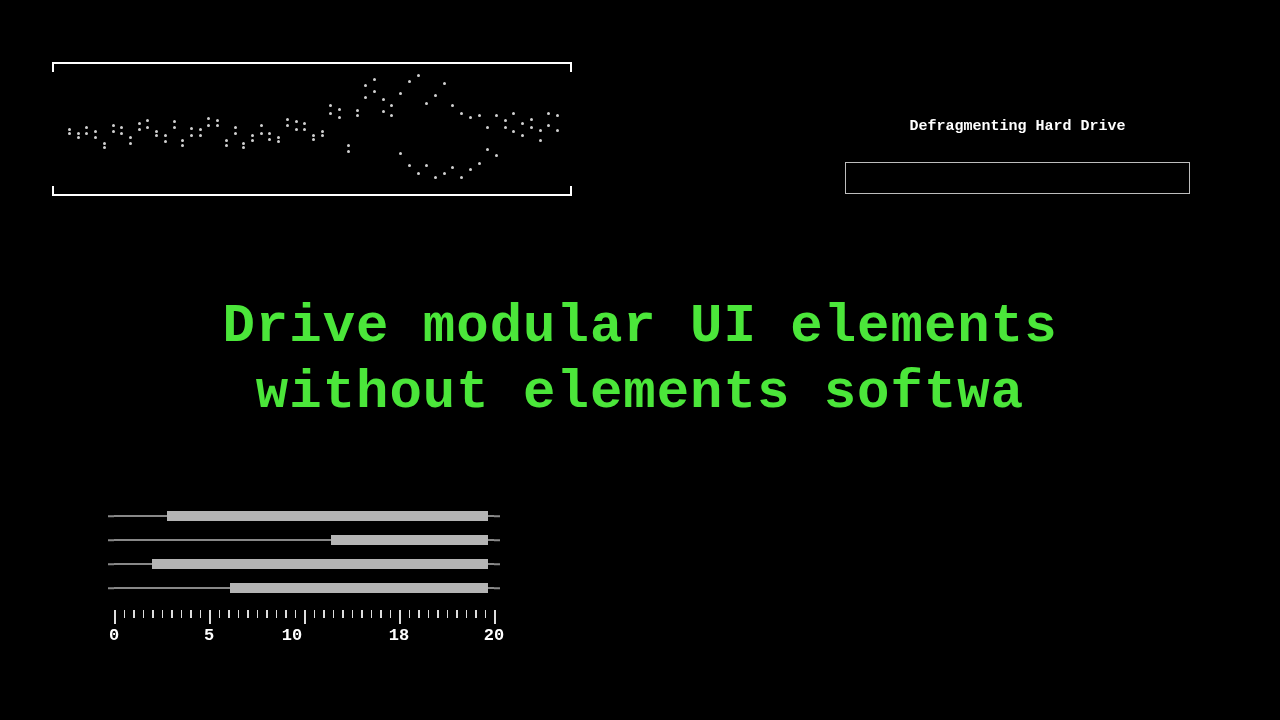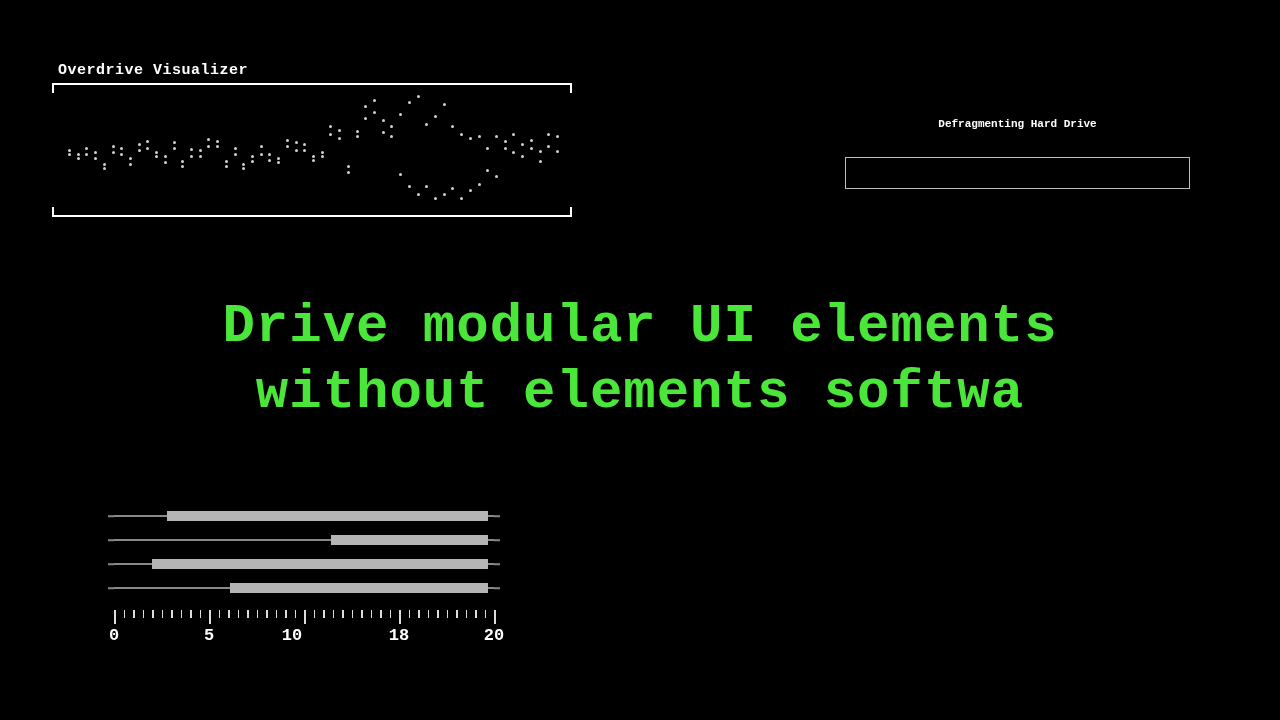--- a/index.html
+++ b/index.html
@@ -66,21 +66,21 @@
   }
 
   
   .defrag {
     position: absolute;
     right: 90px;
     top: 118px;
     width: 345px;
   }
   .defrag-title {
-    font-size: 11px;
+    font-size: 15px;
     font-weight: bold;
     text-align: center;
     margin-bottom: 27px;
   }
   .defrag-bar {
     width: 100%;
     height: 32px;
     border: 1.5px solid #bdbdbd;
   }
 
@@ -156,21 +156,20 @@
     top: 16px;
     transform: translateX(-50%);
     font-size: 17px;
     font-weight: bold;
   }
 </style>
 </head>
 <body>
 
 <div class="viz">
-  <div class="viz-title">Overdrive Visualizer</div>
   <div class="viz-frame">
     <span class="viz-corner-bl"></span>
       <span class="viz-corner-br"></span>
     <div class="viz-canvas" id="viz-canvas">
         <span class="dot" style="left: 16px; top: 64px;"></span>
         <span class="dot" style="left: 16px; top: 68px;"></span>
         <span class="dot" style="left: 24.7143px; top: 68px;"></span>
         <span class="dot" style="left: 24.7143px; top: 72px;"></span>
         <span class="dot" style="left: 33.4286px; top: 62px;"></span>
         <span class="dot" style="left: 33.4286px; top: 68px;"></span>

